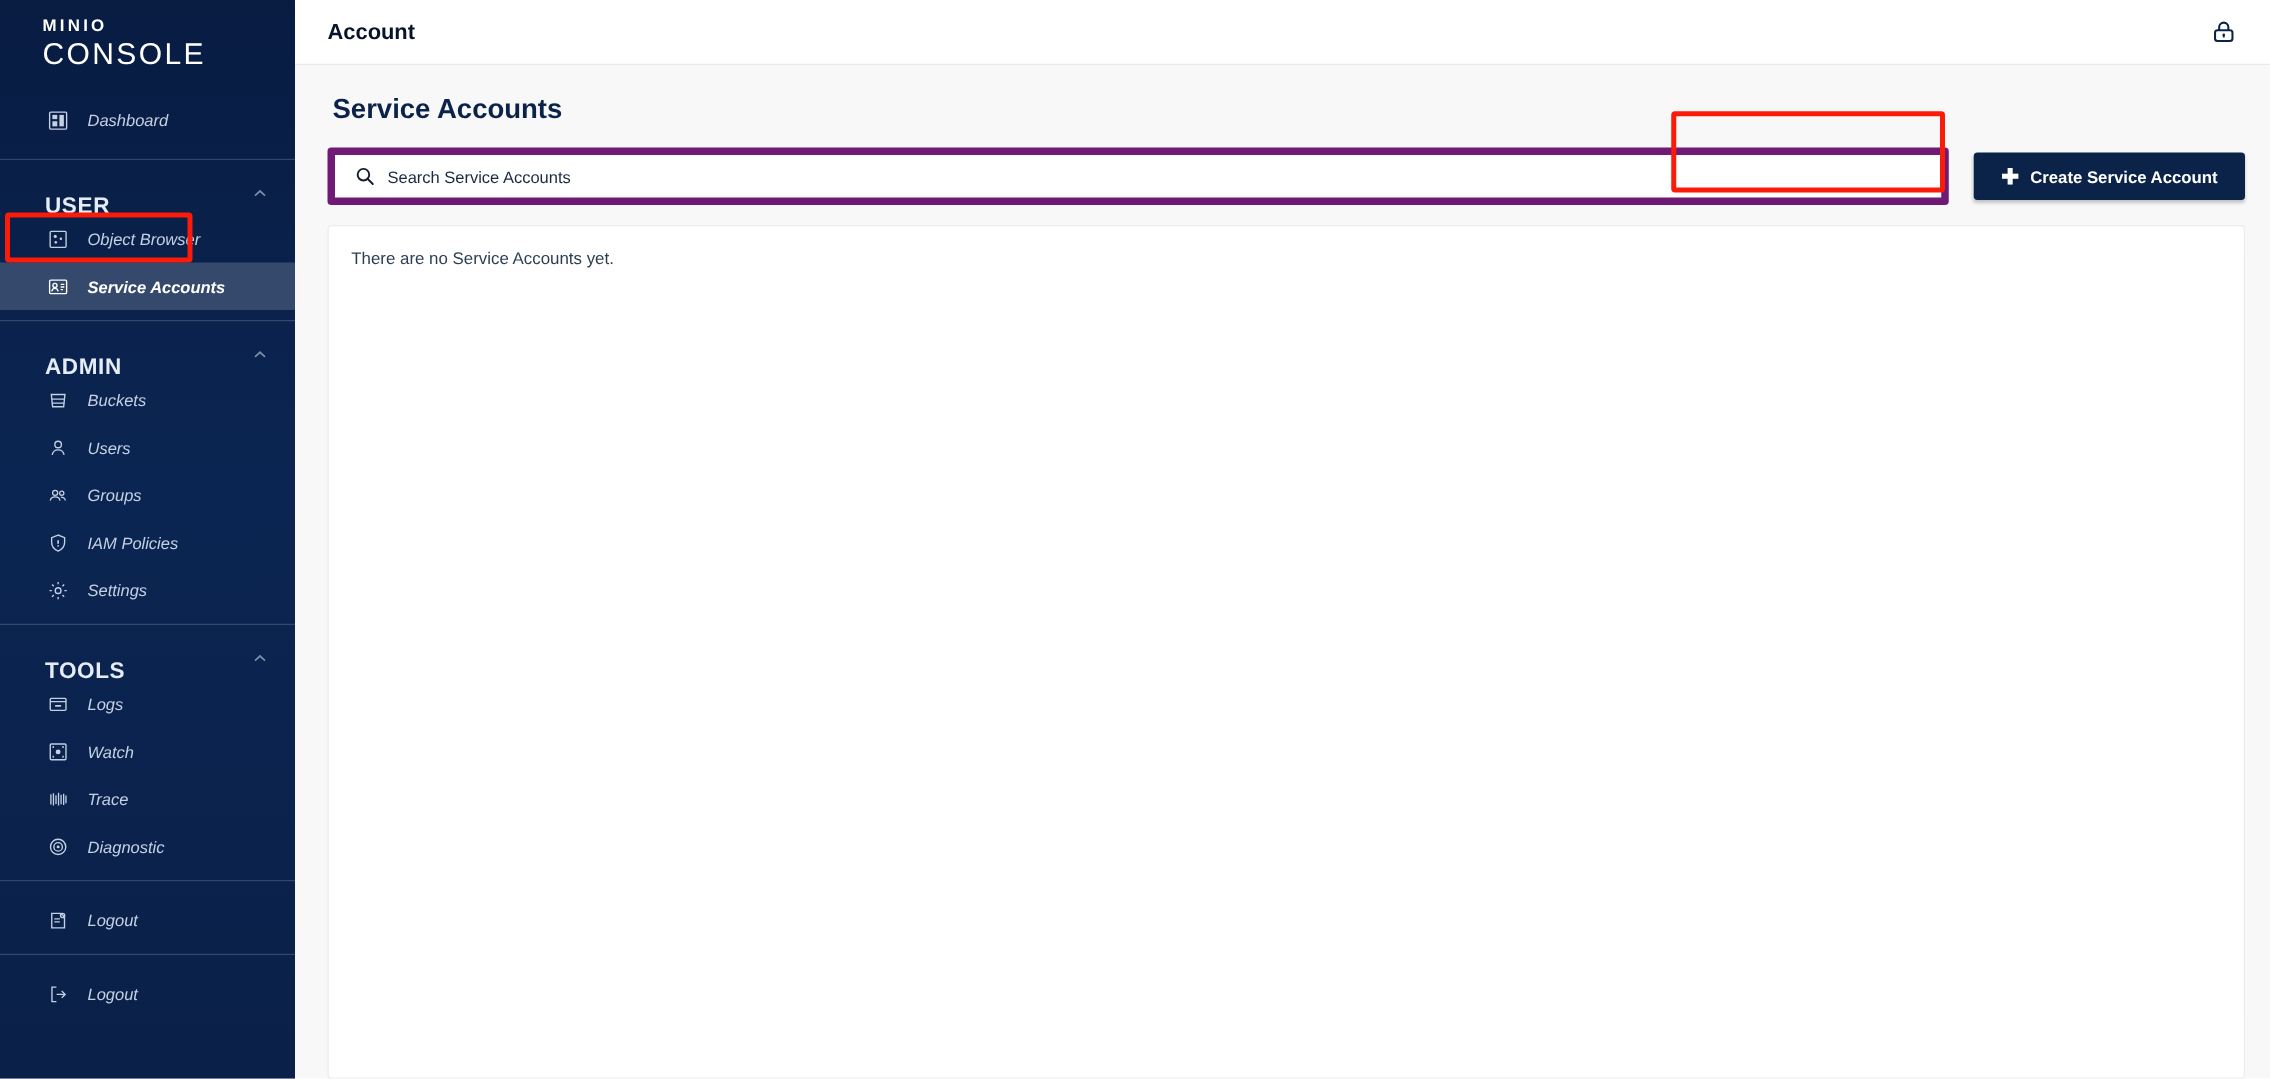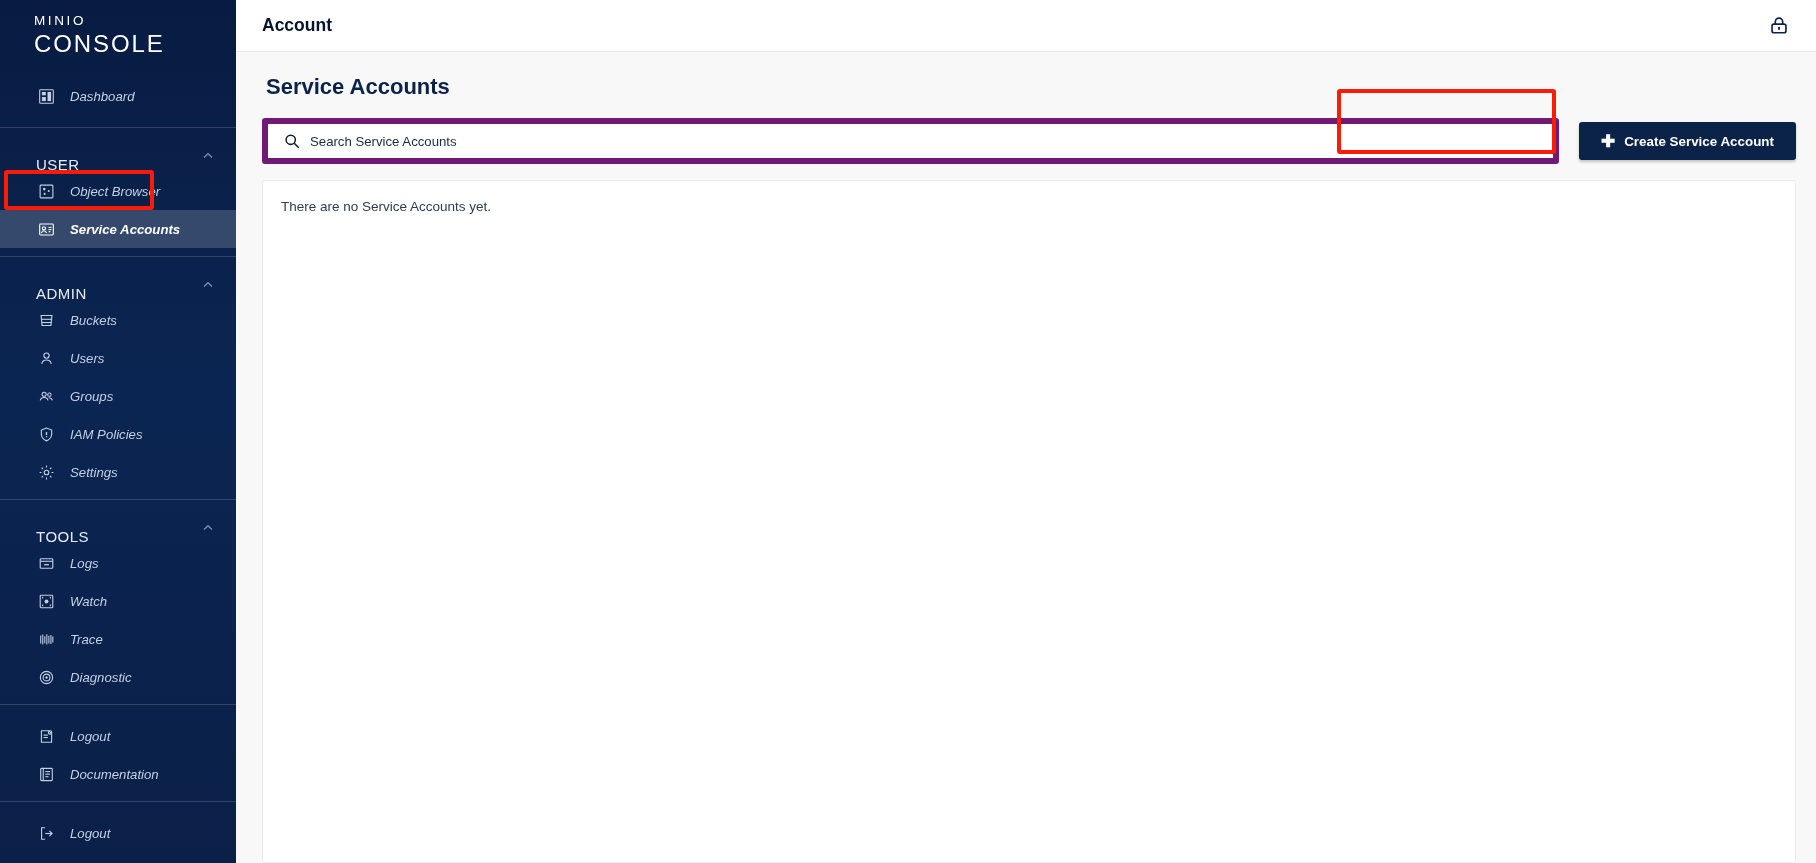--- a/index.html
+++ b/index.html
@@ -14,21 +14,21 @@
   
   #sidebar {
     width: 236px; height: 863px; flex: 0 0 236px;
     background: linear-gradient(180deg, #081c42 0%, #0b2552 45%, #0a2048 100%);
     color: #c9d4e6;
     position: relative;
     overflow: hidden;
   }
   .logo-wrap { padding: 14px 0 0 34px; }
   .logo-mini {
-    font-size: 13.5px; font-weight: 400; letter-spacing: 2.6px;
+    font-size: 13.5px; font-weight: 700; letter-spacing: 2.6px;
     color: #ffffff; line-height: 1;
   }
   .logo-console {
     font-size: 24px; font-weight: 300; letter-spacing: 1.9px;
     color: #ffffff; line-height: 1.15; margin-top: 2px;
   }
 
   .nav-scroll { margin-top: 20px; }
 
   .nav-item {
@@ -56,21 +56,21 @@
     background: rgba(255,255,255,0.17);
   }
 
   .sec-head {
     display: flex; align-items: center; justify-content: space-between;
     padding: 0 22px 0 36px;
     height: 36px;
     margin-top: 8px;
   }
   .sec-head .sec-title {
-    font-size: 15px; font-weight: 400; letter-spacing: 0.5px;
+    font-size: 18px; font-weight: 700; letter-spacing: 0.5px;
     color: #e6ecf5;
     margin-top: 20px;
   }
   .caret { width: 12px; height: 12px; opacity: .75; }
 
   .sp-8 { height: 8px; }
   .sp-12 { height: 12px; }
 
   
   #main {
@@ -363,32 +363,20 @@
           <svg width="17" height="17" viewBox="0 0 20 20" fill="none" stroke="#c4d0e3" stroke-width="1.3">
             <path d="M4 3.2h8.6l3.4 3.4v10.2H4z"></path>
             <line x1="6.4" y1="8.4" x2="11.6" y2="8.4"></line>
             <line x1="6.4" y1="11.2" x2="11.6" y2="11.2"></line>
             <circle cx="14.2" cy="5.2" r="2" fill="none"></circle>
           </svg>
         </span>
         <span class="lbl">Logout</span>
       </div>
 
-      <div class="nav-item">
-        <span class="ico">
-          <svg width="17" height="17" viewBox="0 0 20 20" fill="none" stroke="#c4d0e3" stroke-width="1.3">
-            <rect x="3.2" y="2.8" width="13.6" height="14.4" rx="1"></rect>
-            <line x1="6.2" y1="2.8" x2="6.2" y2="17.2"></line>
-            <line x1="8.6" y1="6.6" x2="14.2" y2="6.6"></line>
-            <line x1="8.6" y1="9.6" x2="14.2" y2="9.6"></line>
-            <line x1="8.6" y1="12.6" x2="12.4" y2="12.6"></line>
-          </svg>
-        </span>
-        <span class="lbl">Documentation</span>
-      </div>
 
       <div class="sp-8"></div>
       <div class="divider"></div>
       <div class="sp-12"></div>
 
       <div class="nav-item">
         <span class="ico">
           <svg width="17" height="17" viewBox="0 0 20 20" fill="none" stroke="#c4d0e3" stroke-width="1.3">
             <path d="M8.4 3.2H4.2v13.6h4.2"></path>
             <line x1="8.6" y1="10" x2="16.4" y2="10"></line>

